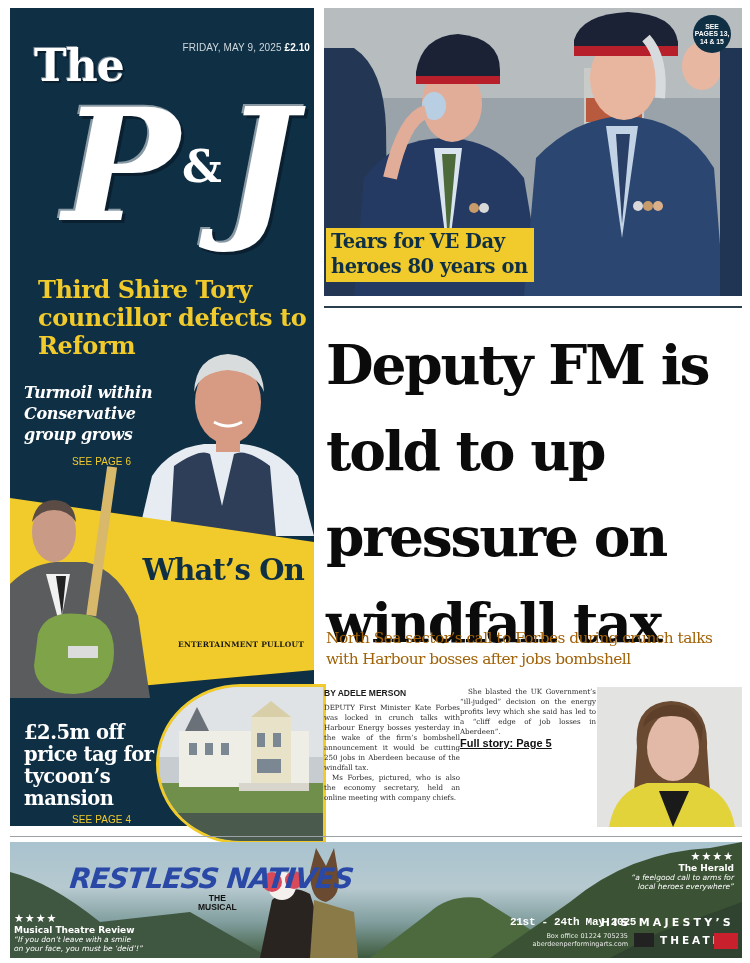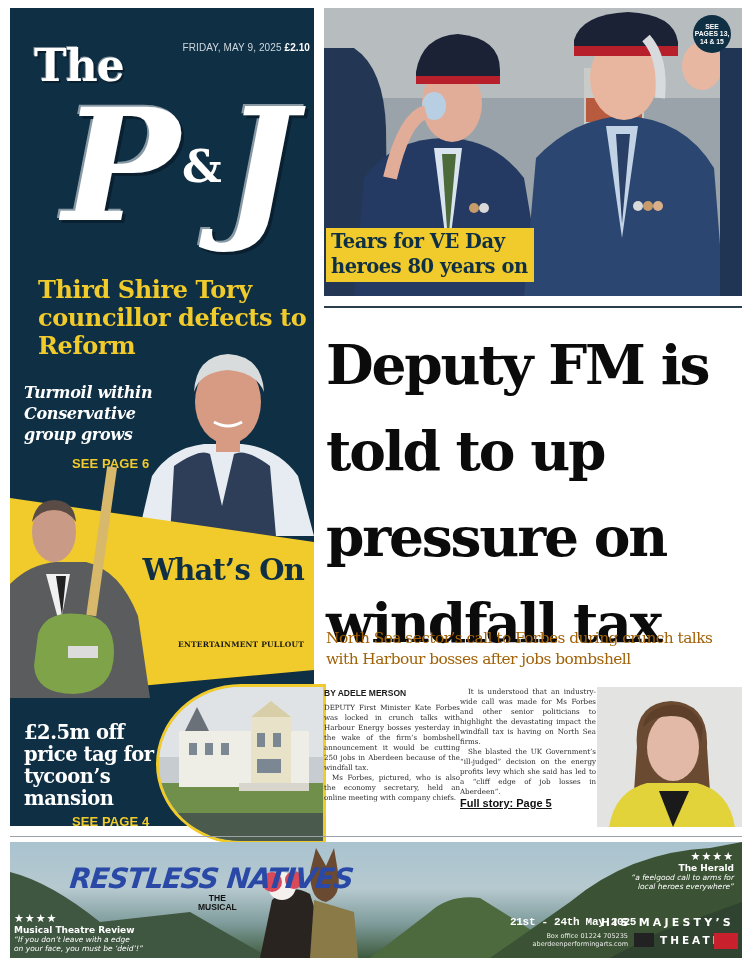--- a/index.html
+++ b/index.html
@@ -40,21 +40,21 @@
     position: absolute; left: 28px; top: 268px; width: 280px;
     font-family: "DejaVu Serif", serif; font-weight: bold; font-size: 24px; line-height: 28px;
     color: #f1cb2b; letter-spacing: -0.4px;
   }
   .politics-sub {
     position: absolute; left: 14px; top: 374px; width: 150px;
     font-family: "DejaVu Serif", serif; font-weight: bold; font-size: 16px; line-height: 21px;
     color: #fff; letter-spacing: -0.3px; font-style: italic;
   }
   .see-page {
-    font-family: "Liberation Sans", sans-serif; font-weight: bold; font-size: 13px;
+    font-family: "Liberation Sans", sans-serif; font-weight: normal; font-size: 10px;
     color: #f1cb2b; letter-spacing: 0.1px; padding-left: 48px;
   }
   .politics-see { position: absolute; left: 14px; top: 448px; }
 
   .portrait-man {
     position: absolute; left: 120px; top: 328px; width: 184px; height: 200px;
   }
 
   .whats-on {
     position: absolute; left: 0; top: 490px; width: 304px; height: 200px;
@@ -308,21 +308,20 @@
 
 <h1 class="main-headline">Deputy FM is told to up pressure on windfall tax</h1>
 <div class="standfirst">North Sea sector’s call to Forbes during crunch talks with Harbour bosses after jobs bombshell</div>
 <div class="byline">BY ADELE MERSON</div>
 
 <div class="body-col col1">
   <p class="first"><span class="lead">Deputy</span><span> First Minister Kate Forbes was locked in crunch talks with Harbour Energy bosses yesterday in the wake of the firm’s bombshell announcement it would be cutting 250 jobs in Aberdeen because of the windfall tax.</span></p>
   <p>Ms Forbes, pictured, who is also the economy secretary, held an online meeting with company chiefs.</p>
 </div>
 <div class="body-col col2">
-  <p>It is understood that an industry-wide call was made for Ms Forbes and other senior politicians to highlight the devastating impact the windfall tax is having on North Sea firms.</p>
   <p>She blasted the UK Government’s “ill-judged” decision on the energy profits levy which she said has led to a “cliff edge of job losses in Aberdeen”.</p>
   <div class="full-story">Full story: Page 5</div>
 </div>
 
 <div class="forbes-photo">
   <svg width="145" height="140" viewBox="0 0 145 140">
     <rect width="145" height="140" fill="#e3e3e1"></rect>
     <path d="M40 60 Q36 16 74 14 Q112 16 110 60 L114 120 L36 120 Z" fill="#6b4a32"></path>
     <ellipse cx="76" cy="60" rx="26" ry="34" fill="#e2b9a6"></ellipse>
     <path d="M12 140 Q18 104 50 96 L100 96 Q132 104 138 140 Z" fill="#e3d33a"></path>
@@ -348,21 +347,21 @@
     <path d="M304 58 L344 70 L348 116 L300 116 Z" fill="#8a7a48"></path>
   </svg>
   <div class="ad-title">RESTLESS NATIVES</div>
   <div class="ad-musical">
     <div>THE</div>
     <div>MUSICAL</div>
   </div>
   <div class="ad-review-left">
     <div class="stars">★★★★</div>
     <div class="src">Musical Theatre Review</div>
-    <div class="quote">“If you don’t leave with a edge</div>
+    <div class="quote">“If you don’t leave with a smile</div>
     <div class="quote">on your face, you must be ‘deid’!”</div>
   </div>
   <div class="ad-review-right">
     <div class="stars">★★★★</div>
     <div class="src">The Herald</div>
     <div class="quote">“a feelgood call to arms for</div>
     <div class="quote">local heroes everywhere”</div>
   </div>
   <div class="ad-dates">21st - 24th May 2025</div>
   <div class="ad-venue1">HIS MAJESTY’S</div>

